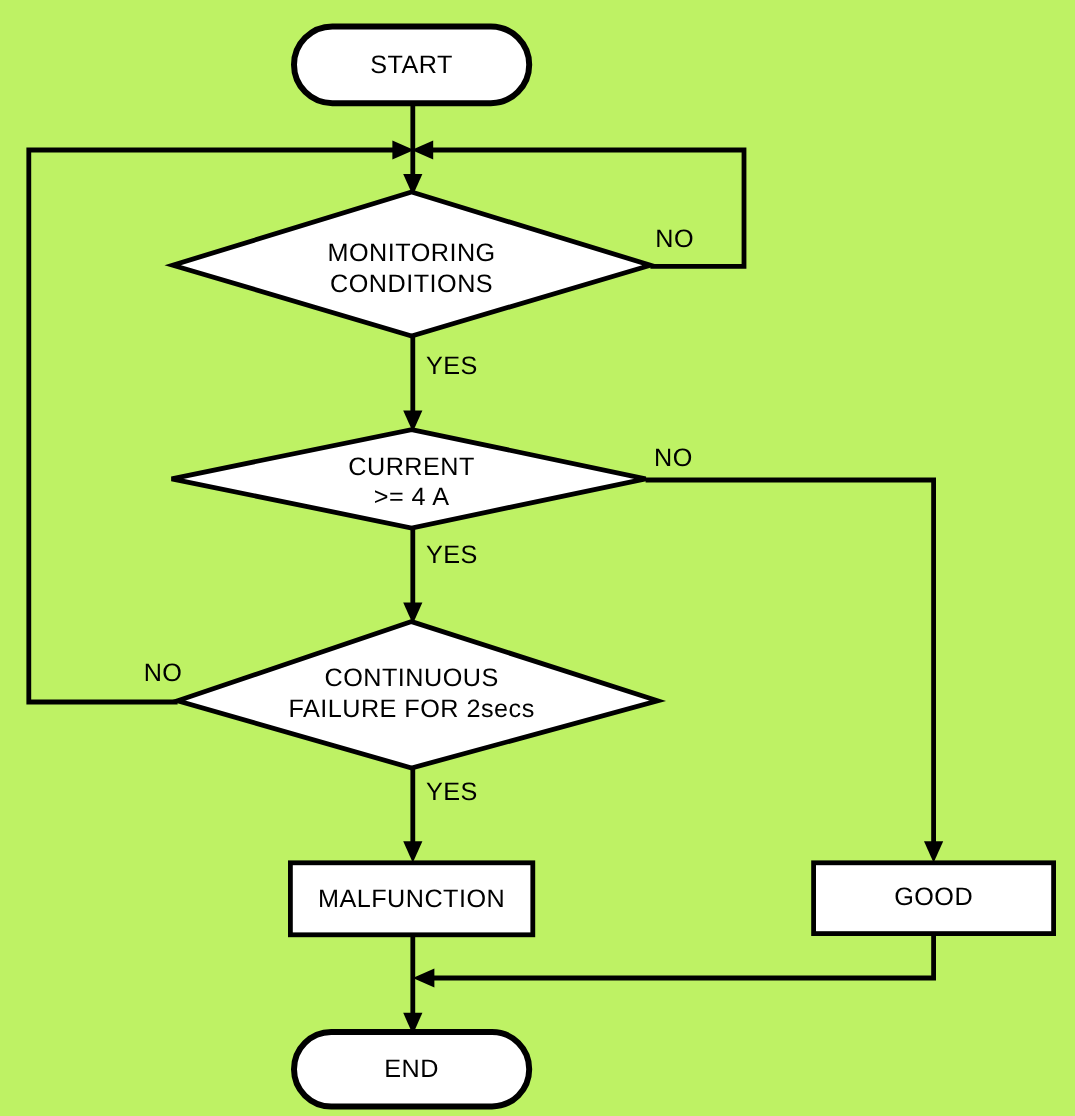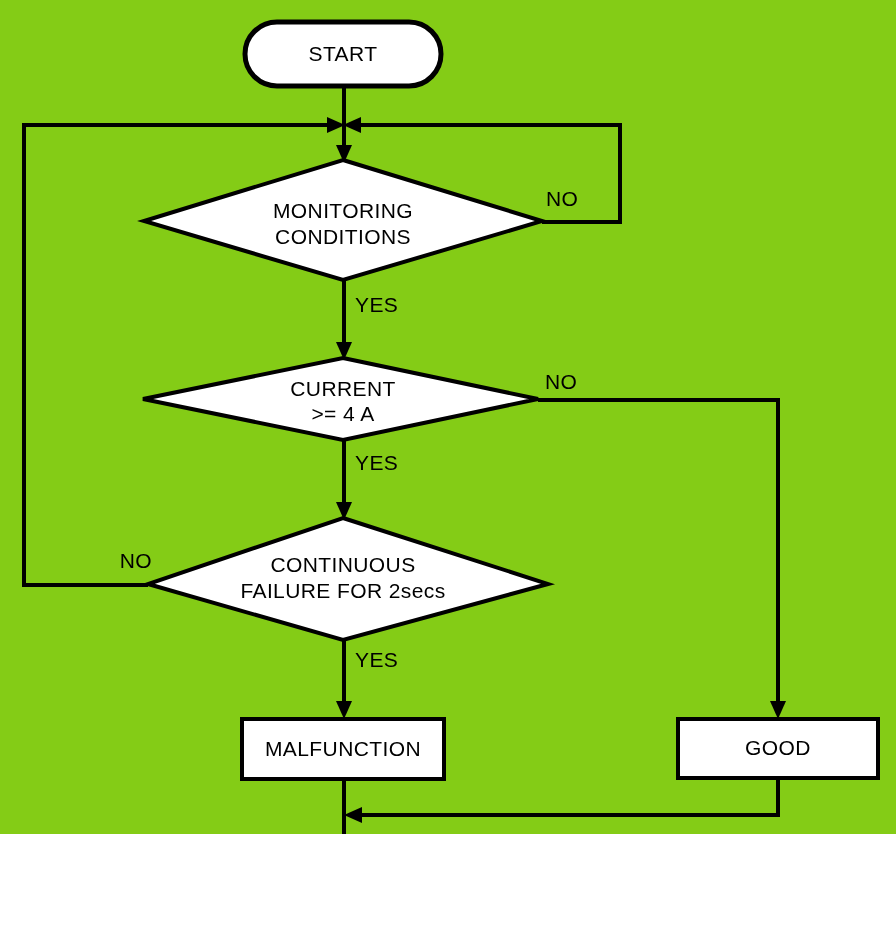--- a/index.html
+++ b/index.html
@@ -7,22 +7,22 @@
     margin: 0;
     padding: 0;
     background: #ffffff;
   }
   body {
     font-family: "Liberation Sans", sans-serif;
   }
   #flowchart-root {
     position: relative;
     width: 896px;
-    height: 834px;
-    background: #84cc16;
+    height: 930px;
+    background: #bef264;
     overflow: hidden;
   }
   #flowchart-svg {
     display: block;
     width: 896px;
     height: 930px;
   }
   .shape-stroke {
     fill: #ffffff;
     stroke: #000000;

